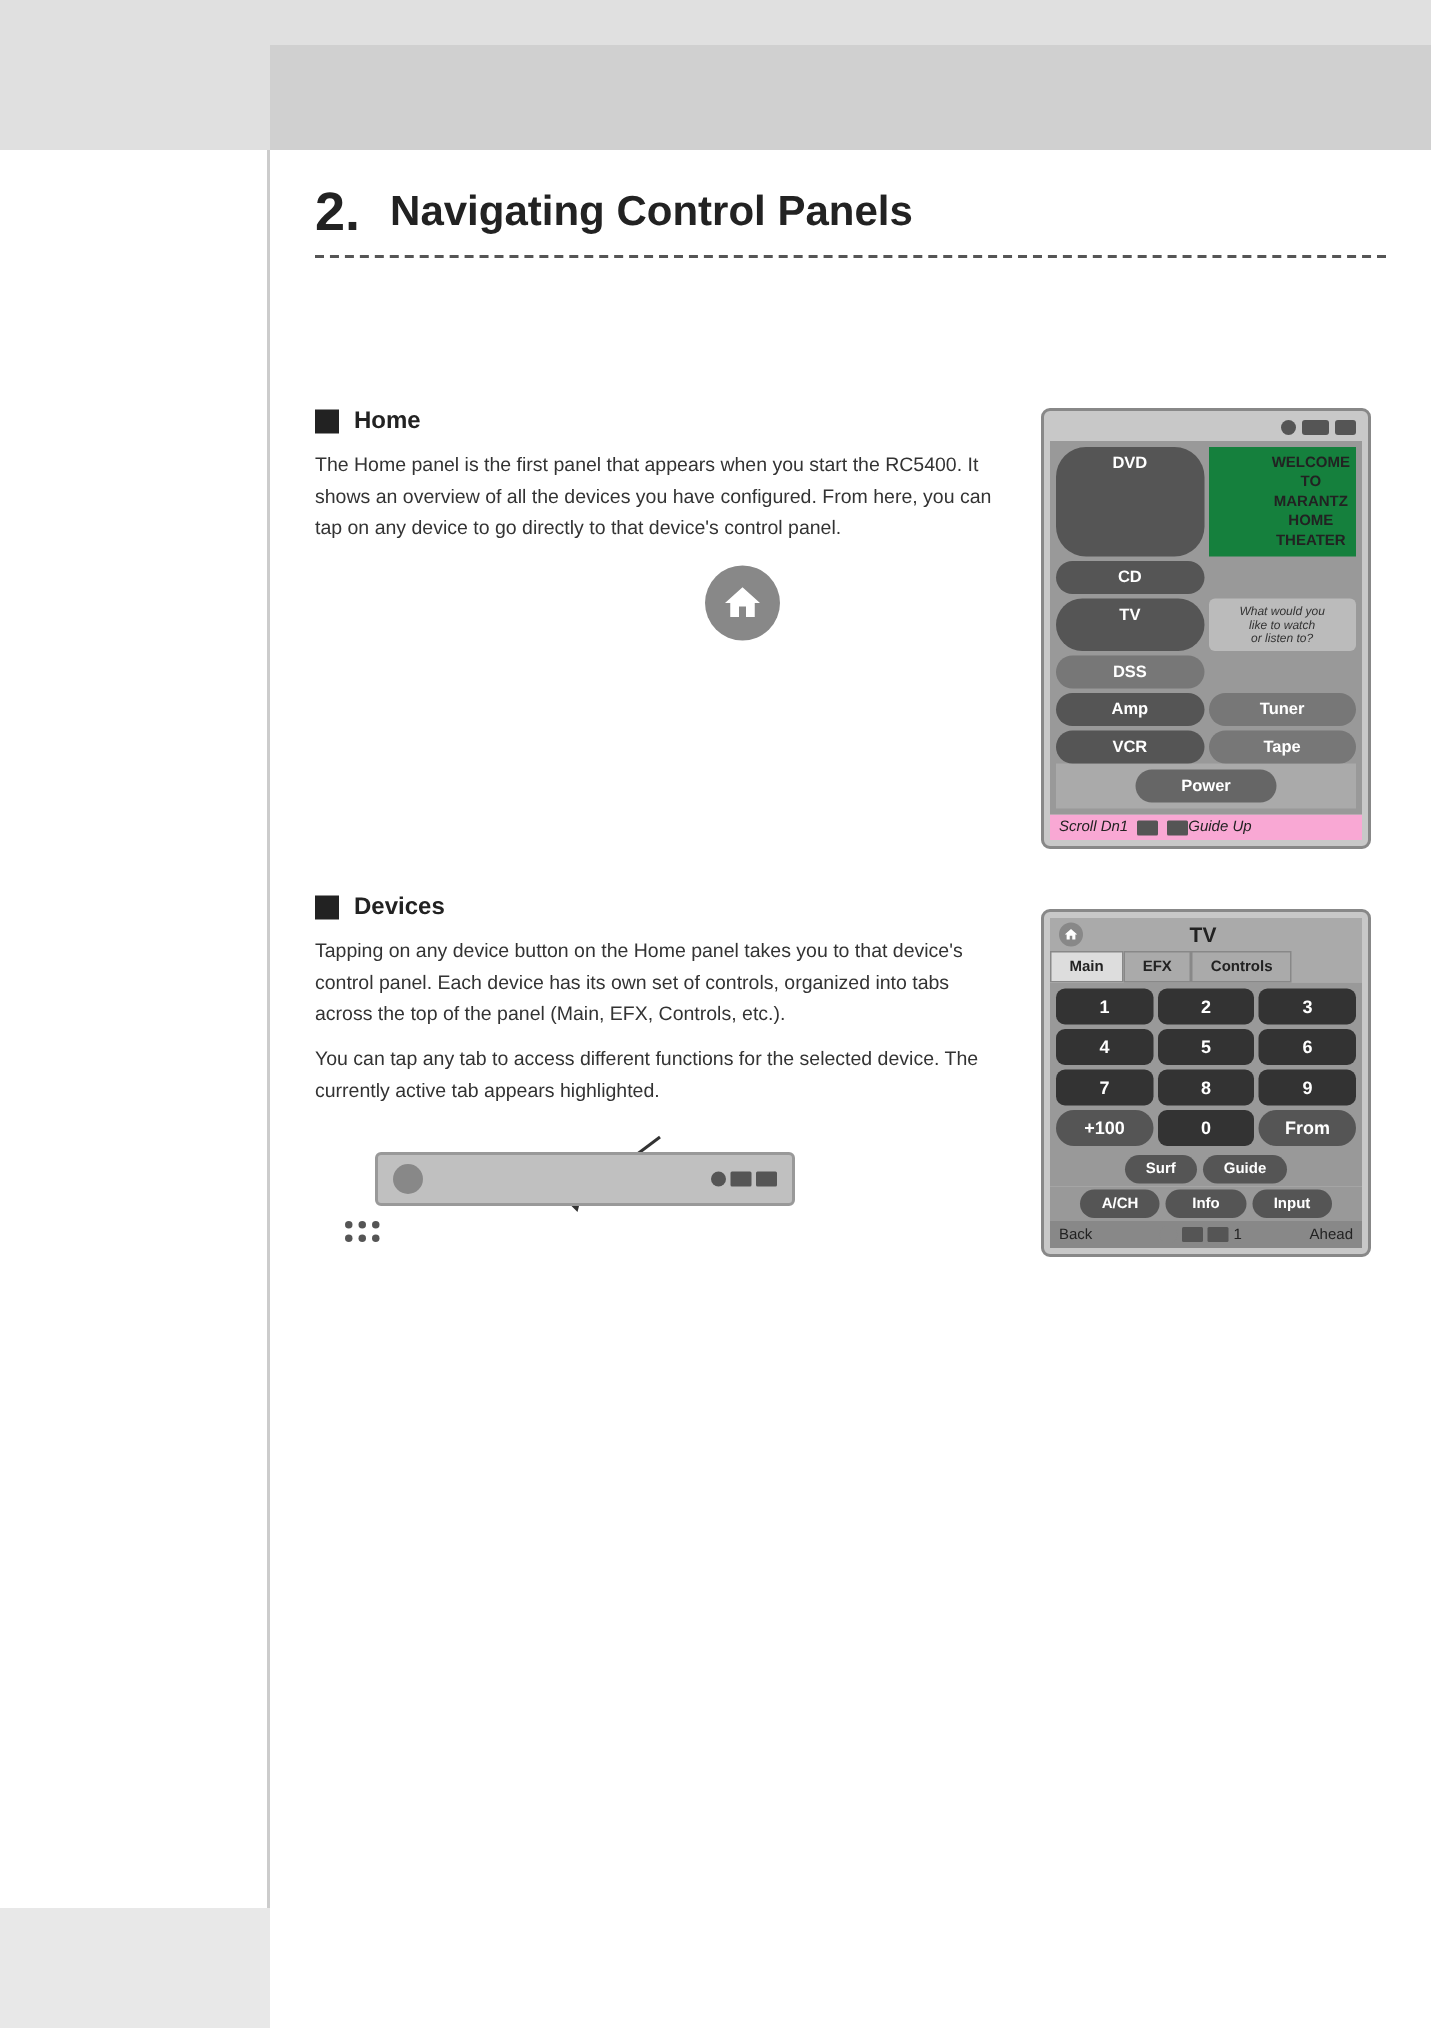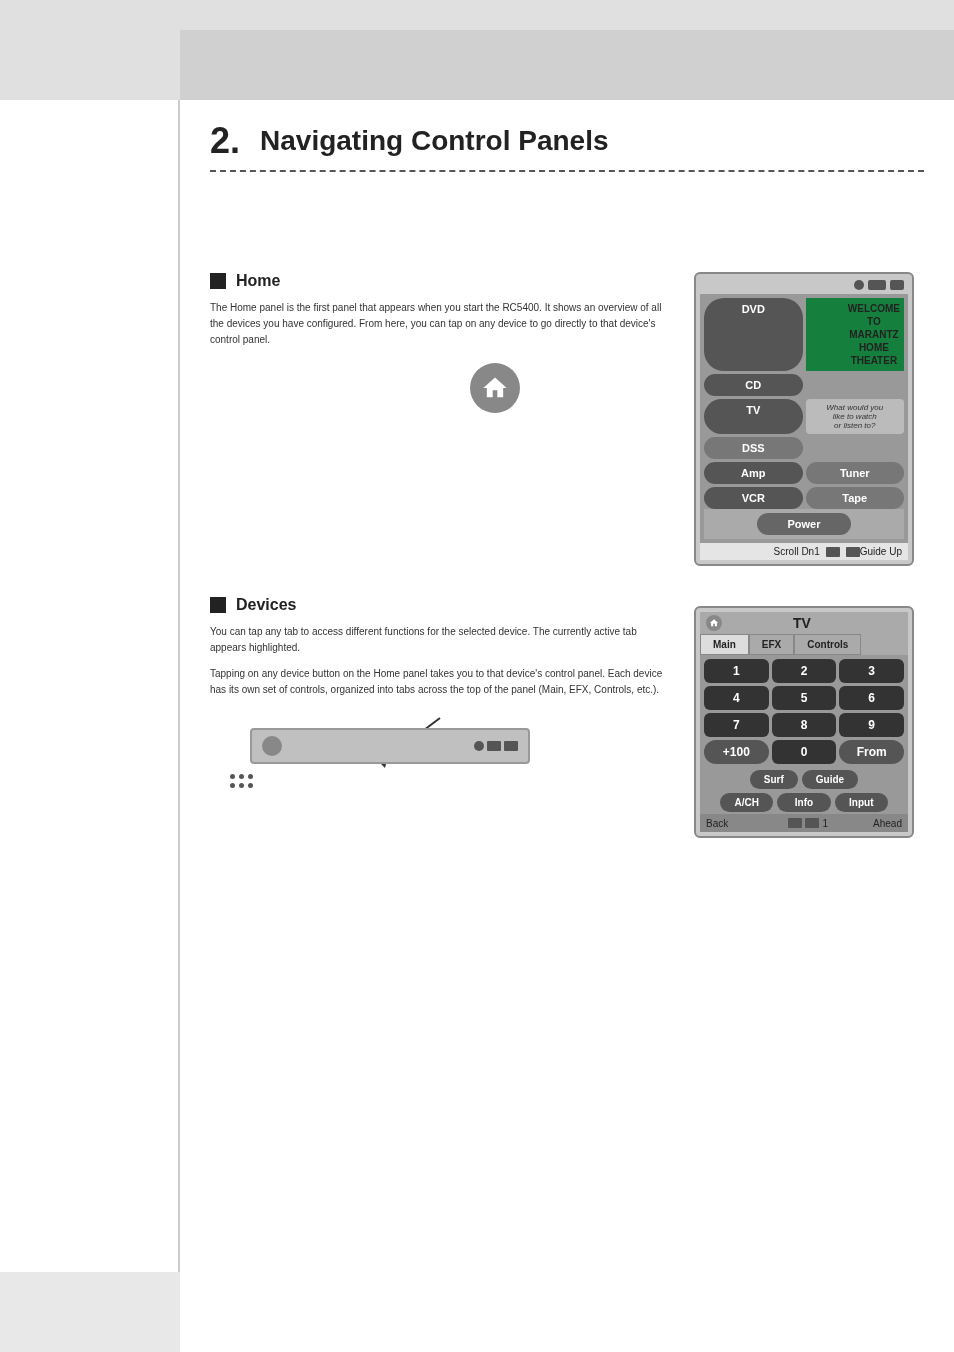--- a/index.html
+++ b/index.html
@@ -103,21 +103,21 @@
     }
     .section-heading-text {
       font-size: 16px;
       font-weight: 900;
       color: #222;
       font-family: Arial Black, Arial, sans-serif;
     }
 
     
     .body-text {
-      font-size: 10px;
+      font-size: 13px;
       line-height: 1.6;
       color: #333;
       margin-bottom: 10px;
     }
 
     
     .home-icon-container {
       display: flex;
       justify-content: flex-start;
       margin: 15px 0;
@@ -191,27 +191,28 @@
       display: inline-block;
       background: #666;
       color: #fff;
       border-radius: 20px;
       padding: 5px 30px;
       font-size: 11px;
       font-weight: bold;
     }
 
     .remote-bottom-bar {
-      background: #e5e5e5;
-      display: flex;
-      justify-content: flex-end;
+      background: #f9a8d4;
+      display: flex;
+      justify-content: flex-start;
       align-items: center;
       padding: 3px 6px;
       font-size: 10px;
       color: #222;
+      font-style: italic;
     }
     .remote-bottom-bar .page-info {
       display: flex;
       align-items: center;
       gap: 4px;
     }
 
     
     .remote-screen-tv {
       width: 220px;
@@ -482,24 +483,24 @@
     </div>
   </div>
 
   <div class="section">
     <div class="section-text">
       <div class="section-heading">
         <div class="black-square"></div>
         <span class="section-heading-text">Devices</span>
       </div>
       <p class="body-text">
-        You can tap any tab to access different functions for the selected device. The currently active tab appears highlighted.
+        Tapping on any device button on the Home panel takes you to that device's control panel. Each device has its own set of controls, organized into tabs across the top of the panel (Main, EFX, Controls, etc.).
       </p>
       <p class="body-text">
-        Tapping on any device button on the Home panel takes you to that device's control panel. Each device has its own set of controls, organized into tabs across the top of the panel (Main, EFX, Controls, etc.).
+        You can tap any tab to access different functions for the selected device. The currently active tab appears highlighted.
       </p>
 
       <div style="position:relative;margin-top:30px;">
 
         <svg style="position:absolute;left:150px;top:-15px;width:100px;height:60px;">
           <line x1="80" y1="5" x2="20" y2="50" stroke="#333" stroke-width="2"></line>
           <polygon points="15,45 25,55 28,43" fill="#333"></polygon>
         </svg>
 
         <div class="bottom-device-bar">

